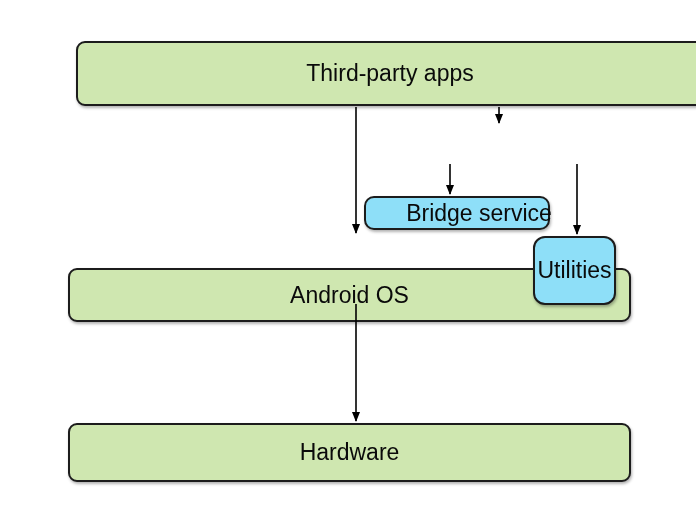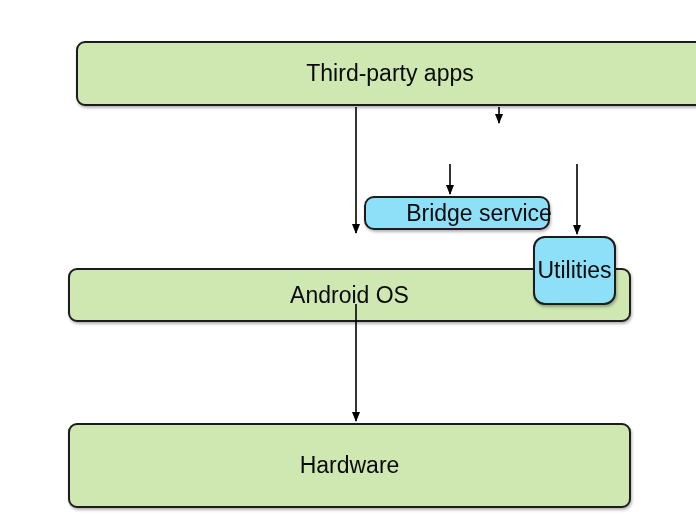--- a/index.html
+++ b/index.html
@@ -30,21 +30,21 @@
   }
   .node .label { white-space: nowrap; }
   .green { background: var(--green-fill, #cfe7b0); }
   .blue  { background: var(--blue-fill, #8edff8); }
 
   #node-third-party-apps { left: 76px;  top: 41px;  width: 628px; height: 65px; border-radius: 9px; }
   #node-mdm-agent        { left: 370px; top: 125px; width: 258px; height: 38px; border-radius: 10px; z-index: 2; }
   #node-bridge-service   { left: 364px; top: 196px; width: 186px; height: 34px; border-radius: 10px; z-index: 2; padding-left: 44px; }
   #node-android-os       { left: 68px;  top: 236px; width: 563px; height: 54px; border-radius: 9px; margin-top: 32px; }
   #node-utilities        { left: 533px; top: 236px; width: 83px;  height: 69px; border-radius: 12px; z-index: 3; }
-  #node-hardware         { left: 68px;  top: 423px; width: 563px; height: 85px; border-radius: 9px; }
+  #node-hardware         { left: 68px;  top: 423px; width: 563px; height: 59px; border-radius: 9px; }
 
   #edges-layer {
     position: absolute;
     left: 0; top: 0;
     width: 696px; height: 522px;
     z-index: 4;
     pointer-events: none;
   }
   #edges-layer line {
     stroke: var(--arrow-color, #000000);

